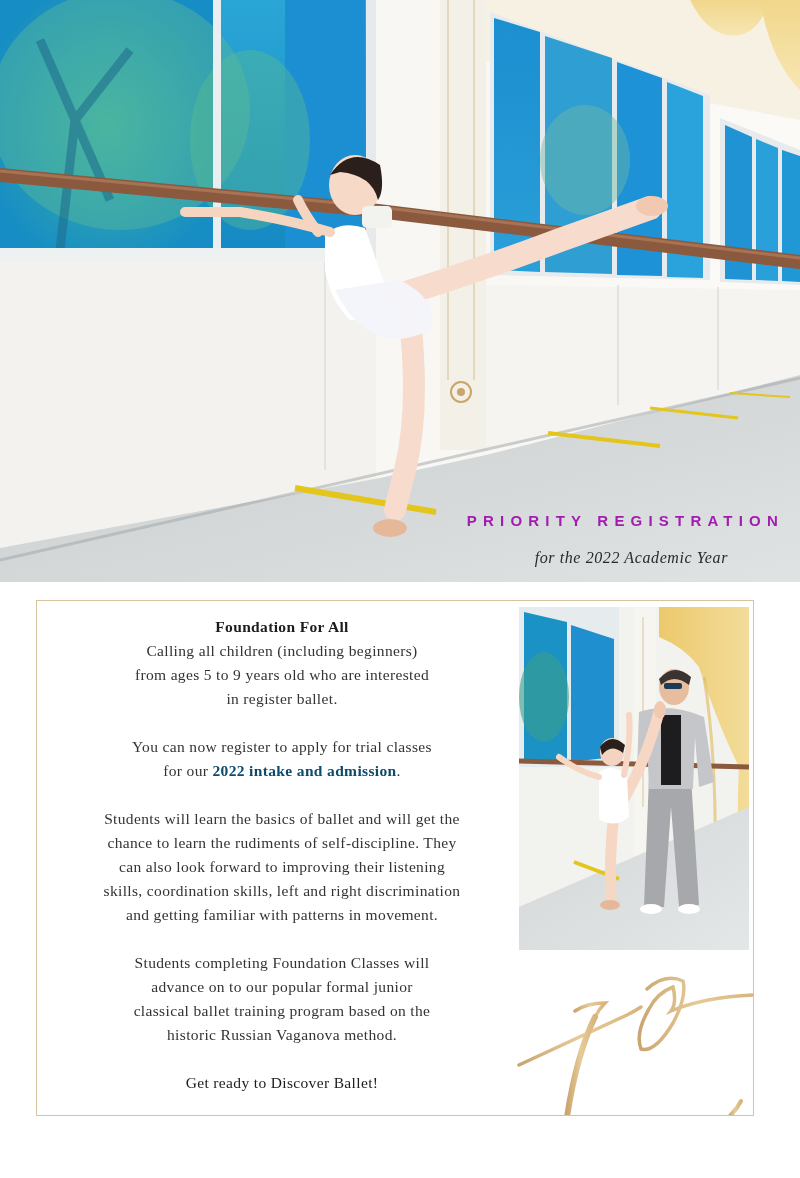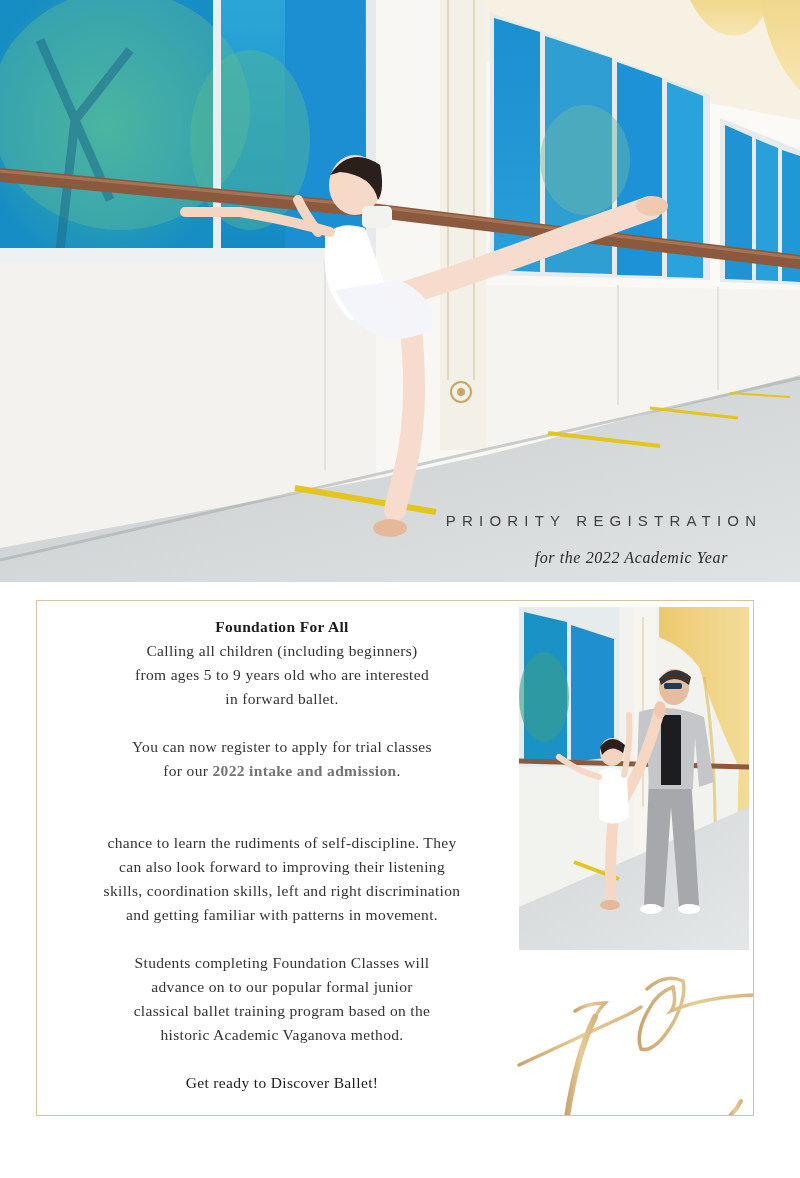--- a/index.html
+++ b/index.html
@@ -10,41 +10,41 @@
   .hero {
     position: absolute; left: 0; top: 0; width: 800px; height: 582px; overflow: hidden;
     background: #eceeec;
   }
   .hero svg { position: absolute; left: 0; top: 0; }
   .hero-caption {
     position: absolute; right: 16px; top: 512px; width: 360px; text-align: right;
   }
   .hero-title {
     display: block; font-family: "Liberation Sans", "DejaVu Sans", sans-serif;
-    font-size: 15px; letter-spacing: 6.2px; color: #404040; font-weight: normal;
-    text-align: center; white-space: nowrap;
+    font-size: 15px; letter-spacing: 6.2px; color: #a21caf; font-weight: bold;
+    text-align: right; white-space: nowrap;
   }
   .hero-subtitle {
     display: block; font-family: "Liberation Serif", serif; font-style: italic;
     font-size: 16px; letter-spacing: 0.6px; color: #2a2a2a;
     text-align: right; padding-right: 56px; margin-top: 20px; white-space: nowrap;
   }
 
   
   .card {
     position: absolute; left: 36px; top: 600px; width: 718px; height: 516px;
     border: 1.5px solid #d8c3a0; background: #ffffff; overflow: hidden;
   }
   .card-text {
     position: absolute; left: 24px; top: 14px; width: 442px; text-align: center;
     font-size: 15.5px; line-height: 24px; color: #333333; letter-spacing: 0.35px;
   }
   .card-text p { margin-bottom: 24px; }
   .card-text .heading { font-weight: bold; color: #1c1c1c; display: block; }
-  .card-text b { font-weight: bold; color: #737373; }
+  .card-text b { font-weight: bold; color: #0c4a6e; }
   .card-text .cta { font-weight: normal; color: #1c1c1c; margin-bottom: 0; }
 
   .card-photo {
     position: absolute; left: 482px; top: 6px; width: 230px; height: 343px; overflow: hidden;
     background: #e8eaea;
   }
   .card-photo svg { display: block; }
 
   .signature { position: absolute; left: 478px; top: 352px; width: 240px; height: 164px; }
 </style>
@@ -161,41 +161,41 @@
   </div>
 </div>
 
 <div class="card">
 
   <div class="card-text">
     <p>
       <span class="heading">Foundation For All</span>
       <span>Calling all children (including beginners)</span><br>
       <span>from ages 5 to 9 years old who are interested</span><br>
-      <span>in forward ballet.</span>
+      <span>in register ballet.</span>
     </p>
 
     <p>
       <span>You can now register to apply for trial classes</span><br>
       <span>for our </span><b>2022 intake and admission</b><span>.</span>
     </p>
 
     <p>
-      <br>
+      <span>Students will learn the basics of ballet and will get the</span><br>
       <span>chance to learn the rudiments of self-discipline. They</span><br>
       <span>can also look forward to improving their listening</span><br>
       <span>skills, coordination skills, left and right discrimination</span><br>
       <span>and getting familiar with patterns in movement.</span>
     </p>
 
     <p>
       <span>Students completing Foundation Classes will</span><br>
       <span>advance on to our popular formal junior</span><br>
       <span>classical ballet training program based on the</span><br>
-      <span>historic Academic Vaganova method.</span>
+      <span>historic Russian Vaganova method.</span>
     </p>
 
     <p class="cta">Get ready to Discover Ballet!</p>
   </div>
 
   <div class="card-photo">
     <svg width="230" height="343" viewBox="0 0 230 343">
       <defs>
         <linearGradient id="p-floor" x1="0" y1="0" x2="1" y2="1">
           <stop offset="0" stop-color="#d2d6d7"></stop>

